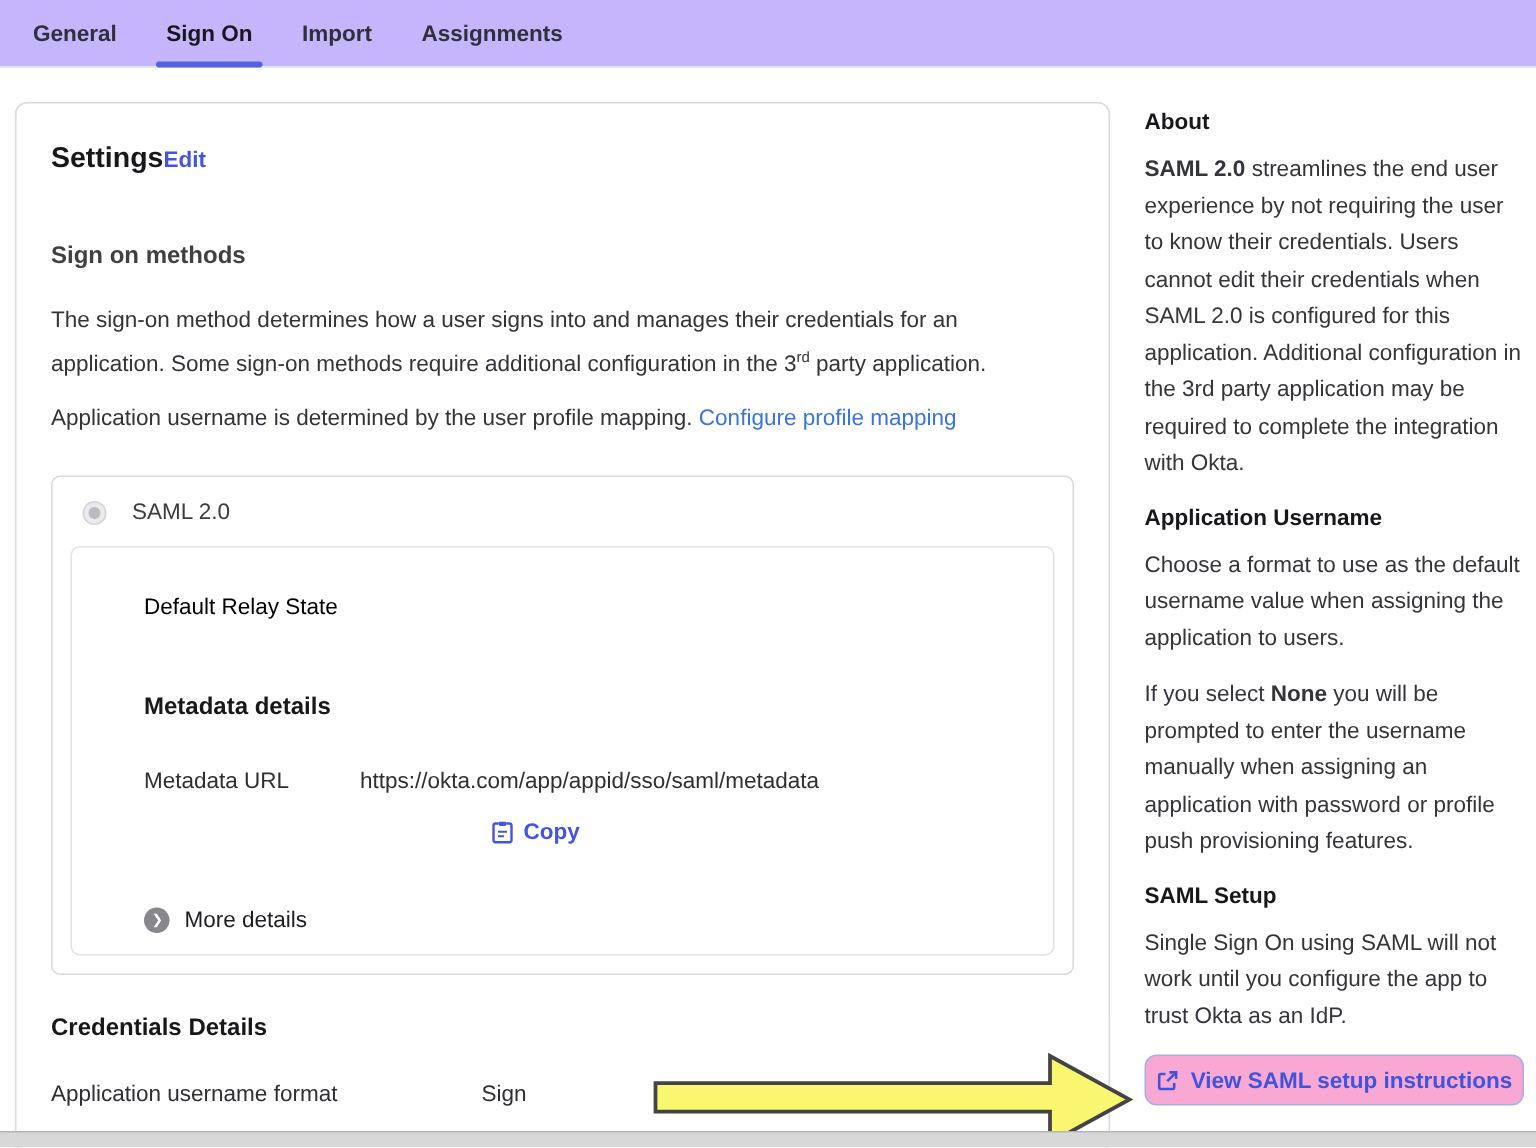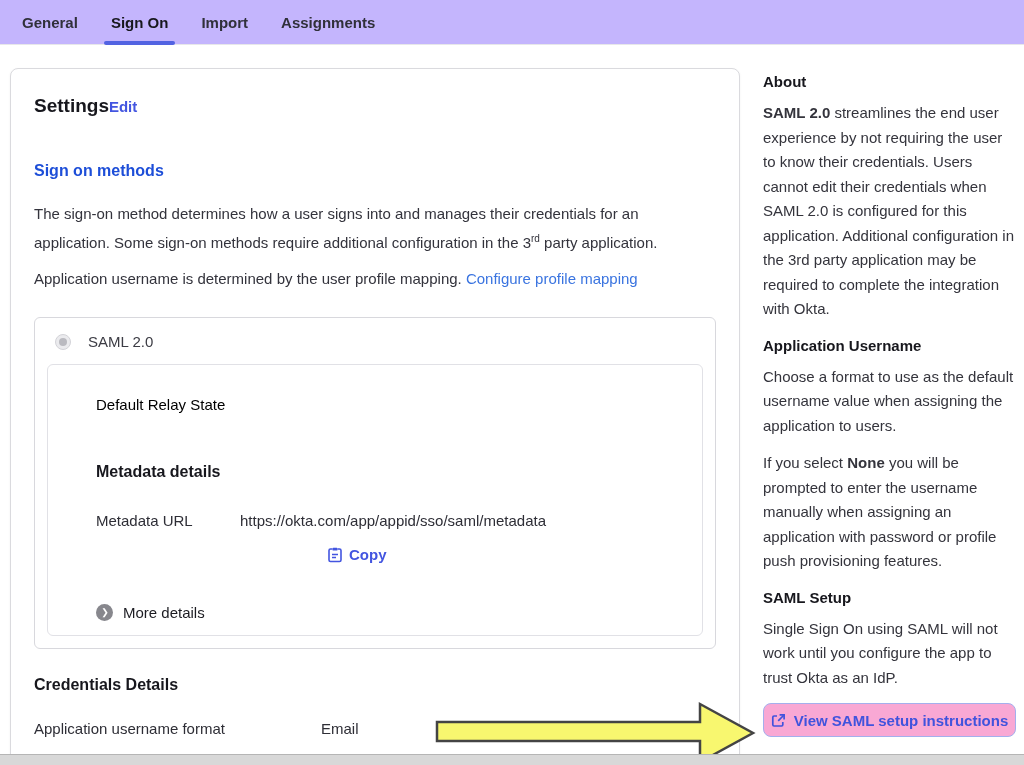--- a/index.html
+++ b/index.html
@@ -27,21 +27,21 @@
   
   .card{
     position:absolute;left:10px;top:68px;width:730px;height:700px;
     background:#fff;border:1px solid #dadade;border-radius:8px;
     box-shadow:0 1px 3px rgba(0,0,0,.05);
     box-sizing:border-box;padding:26px 23px;
   }
   .card-title-row{display:flex;align-items:center;}
   .card-title{font-size:19px;font-weight:bold;color:#17171d;}
   .edit-link{font-size:15px;font-weight:bold;color:#4355e0;cursor:pointer;}
-  .section-title{margin-top:45px;font-size:16px;font-weight:bold;color:#1d4ed8;}
+  .section-title{margin-top:45px;font-size:16px;font-weight:bold;color:#404040;}
   .para{margin-top:21px;font-size:15px;line-height:25px;color:#33333c;max-width:694px;}
   .para.tight{margin-top:11px;}
   .para sup{font-size:10px;}
   .link{color:#3a74e0;cursor:pointer;}
   
   .saml-box{margin-top:26px;border:1px solid #d8d8dd;border-radius:6px;}
   .radio-row{display:flex;align-items:center;gap:17px;padding:15px 20px 14px;}
   .radio{width:16px;height:16px;border-radius:50%;background:#ebebee;
     border:1px solid #d3d3d8;position:relative;box-sizing:border-box;flex:none;}
   .radio-dot{position:absolute;left:3px;top:3px;right:3px;bottom:3px;border-radius:50%;background:#babac0;}
@@ -134,21 +134,21 @@
         <span class="more-icon">❯</span>
         <span>More details</span>
       </div>
     </div>
   </div>
 
   <div class="cred-title">Credentials Details</div>
 
   <div class="cred-row">
     <div class="cred-label">Application username format</div>
-    <div>Email</div>
+    <div>Sign</div>
   </div>
 </div>
 
 <div class="sidebar">
   <div class="sb-section">
     <div class="sb-title">About</div>
     <p class="sb-para"><b>SAML 2.0</b><span> streamlines the end user experience by not requiring the user to know their credentials. Users cannot edit their credentials when SAML 2.0 is configured for this application. Additional configuration in the 3rd party application may be required to complete the integration with Okta.</span></p>
   </div>
 
   <div class="sb-section">

